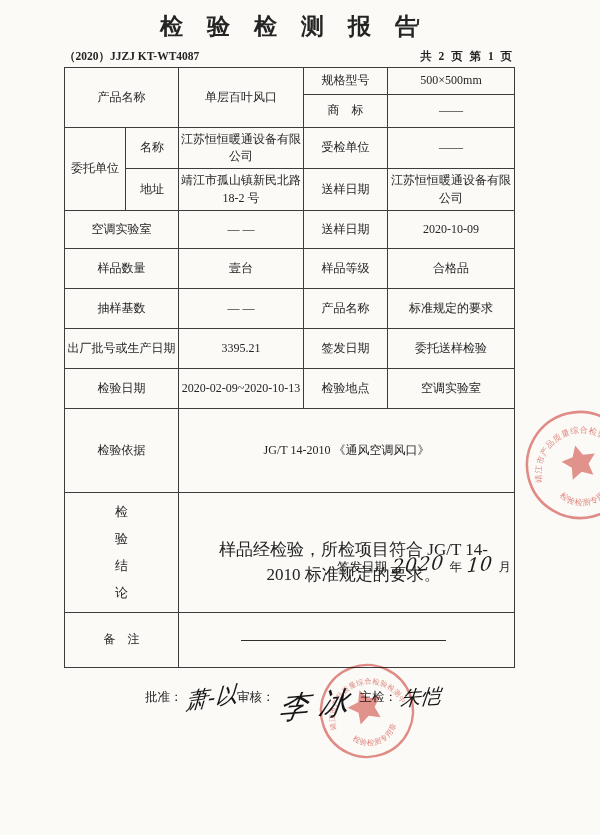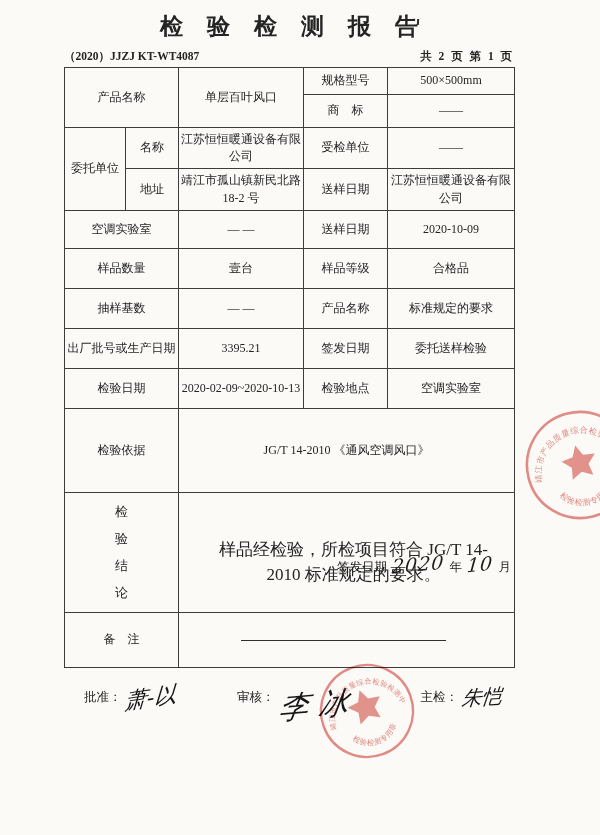--- a/index.html
+++ b/index.html
@@ -18,21 +18,21 @@
   table.report td{border:1px solid #3c3c3c;font-size:12px;text-align:center;vertical-align:middle;padding:1px 2px;line-height:1.45;overflow:hidden;margin-top:16px;}
   td.small-label{font-size:11.5px;letter-spacing:0;}
   td.left-val{text-align:left;padding-left:26px;}
   .vert-label{display:flex;flex-direction:column;justify-content:space-evenly;align-items:center;height:116px;font-size:13px;}
   .concl-cell{position:relative;text-align:left;vertical-align:top;}
   .concl-text{padding:21px 12px 0 26px;font-size:17px;}
   .issue-line{position:absolute;left:158px;top:58px;white-space:nowrap;font-size:12.5px;}
   .hw{font-family:"DejaVu Serif","Liberation Serif",serif;font-style:italic;display:inline-block;color:#1c1c1c;}
   .hw-num{font-size:19px;transform:rotate(-5deg) skewX(-10deg);margin:0 2px;letter-spacing:1px;}
   .remark-underline{width:205px;height:0;border-bottom:1.5px solid #2f2f2f;margin:26px 0 0 60px;}
-  .sign-row{margin-top:21px;display:flex;justify-content:space-between;padding:0 12px 0 20px;align-items:flex-start;font-size:12.5px;}
+  .sign-row{margin-top:21px;display:flex;justify-content:center;padding:0 12px 0 20px;align-items:flex-start;font-size:12.5px;}
   .sig-group{display:flex;align-items:flex-start;white-space:nowrap;}
   .sig{font-family:"DejaVu Serif","Liberation Serif",serif;font-style:italic;display:inline-block;color:#161616;}
   .sig-approve{font-size:22px;transform:rotate(-8deg) skewX(-12deg);margin-left:3px;margin-top:-6px;}
   .sig-review{font-size:30px;letter-spacing:10px;transform:rotate(-5deg) skewX(-14deg);margin-left:5px;margin-top:-4px;}
   .sig-chief{font-size:20px;transform:rotate(-4deg) skewX(-10deg);margin-left:4px;margin-top:-5px;}
   .stamp{position:absolute;pointer-events:none;opacity:.78;mix-blend-mode:multiply;}
   .speck{position:absolute;background:#2b2b2b;}
 </style>
 </head>
 <body>

